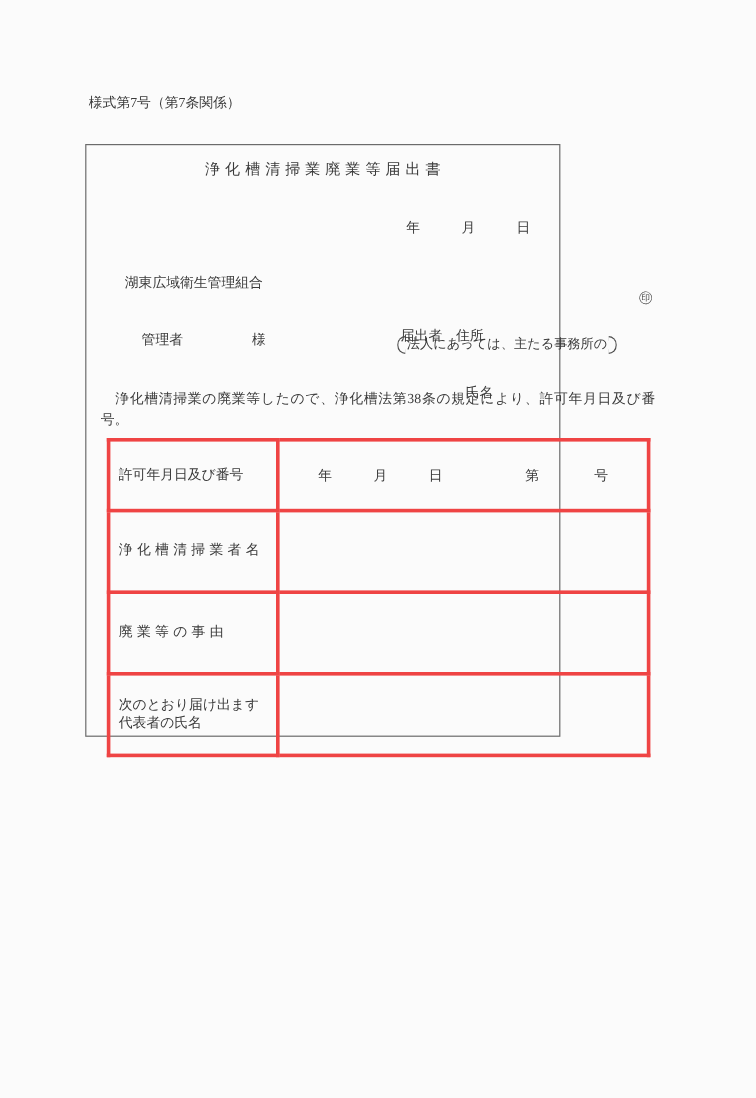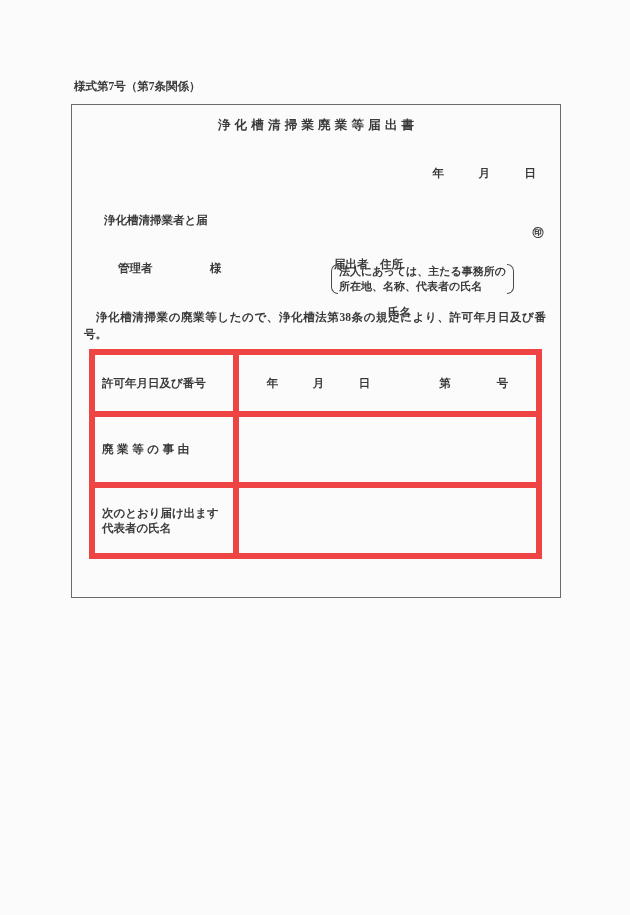--- a/index.html
+++ b/index.html
@@ -13,40 +13,39 @@
     position: relative;
     font-family: "Liberation Serif", "DejaVu Serif", serif;
     color: #3a3a3a;
     background: #fbfbfb;
     overflow: hidden;
   }
 
   .page {
     position: absolute;
     inset: 0;
-    font-weight: bold;
   }
 
   
   .form-no {
     position: absolute;
     left: 74px;
     top: 80px;
     font-size: 11.5px;
     line-height: 1.2;
     color: #3a3a3a;
     white-space: nowrap;
   }
 
   
   .frame {
     position: absolute;
     left: 71px;
-    top: 104px;
-    width: 490px;
+    top: 120px;
+    width: 396px;
     height: 494px;
     border: 1px solid #6b6b6b;
     box-sizing: border-box;
     background: transparent;
   }
 
   
   .title {
     position: absolute;
     left: 0;
@@ -157,21 +156,21 @@
   
   .tbl {
     position: absolute;
     left: 17px;
     top: 244px;
     width: 453px;
     border-collapse: collapse;
     table-layout: fixed;
   }
   .tbl td {
-    border: 6px solid #ef4444;
+    border: 3px solid #ef4444;
     font-size: 11.5px;
     color: #3a3a3a;
     vertical-align: middle;
     padding: 0;
   }
   .tbl td.label {
     width: 124px;
     padding: 4px 7px;
     line-height: 15px;
   }
@@ -194,46 +193,49 @@
 
   <div class="form-no">様式第7号（第7条関係）</div>
 
   <div class="frame">
 
     <div class="title">浄化槽清掃業廃業等届出書</div>
 
     <div class="date-line">年　　　月　　　日</div>
 
     <div class="addressee">
-      <span class="org">浄化槽清掃業者と届</span>
+      <span class="org">湖東広域衛生管理組合</span>
       <span class="mgr">管理者　　　　　様</span>
     </div>
 
     <div class="submitter">
       <span class="row">届出者　住所</span>
       <span class="row indent">氏名</span>
       <span class="seal">㊞</span>
     </div>
 
     <div class="note">
       <span class="brace left"></span>
       <span class="note-body">
         <span>法人にあっては、主たる事務所の</span>
-        <span>所在地、名称、代表者の氏名</span>
       </span>
       <span class="brace right"></span>
     </div>
 
     <div class="body-text">浄化槽清掃業の廃業等したので、浄化槽法第38条の規定により、許可年月日及び番号。</div>
 
     <table class="tbl">
       <tbody>
         <tr class="r1">
           <td class="label">許可年月日及び番号</td>
           <td class="value">年　　　月　　　日　　　　　　第　　　　号</td>
+        </tr>
+        <tr class="r2">
+          <td class="label sp-wide">浄化槽清掃業者名</td>
+          <td class="value"></td>
         </tr>
         <tr class="r3">
           <td class="label sp-wide">廃業等の事由</td>
           <td class="value"></td>
         </tr>
         <tr class="r4">
           <td class="label">
             <span>次のとおり届け出ます</span><br>
             <span>代表者の氏名</span>
           </td>

